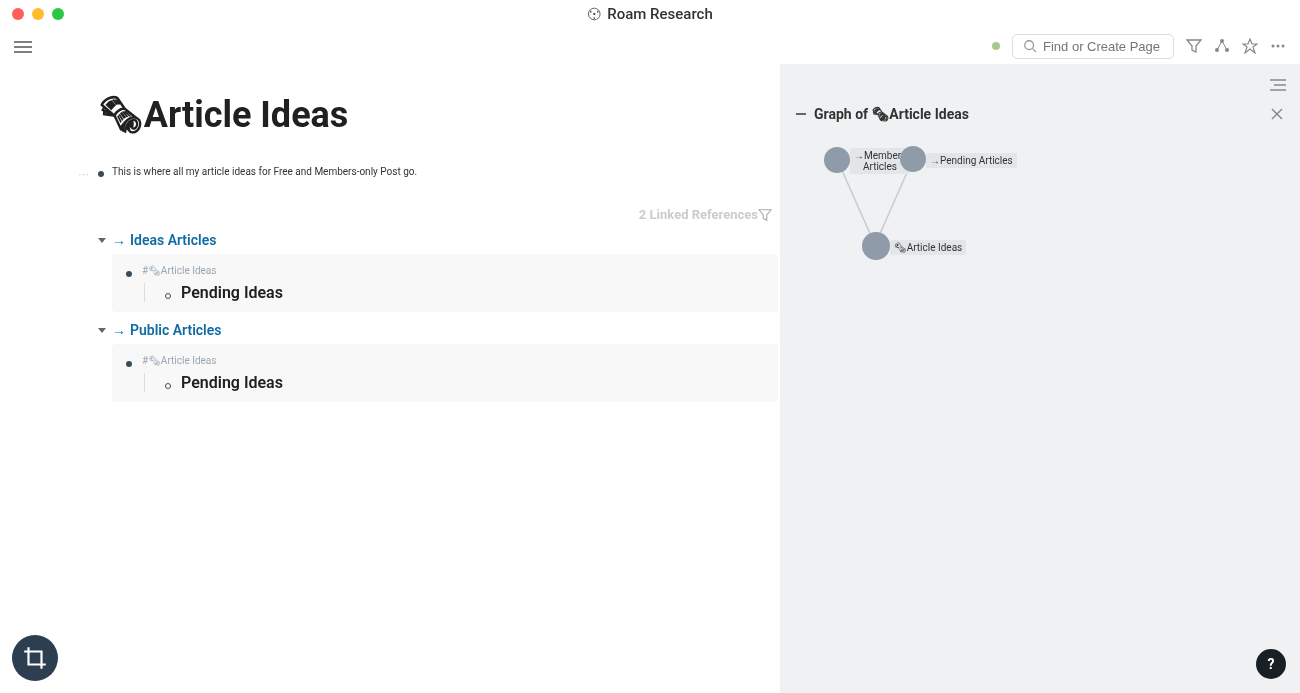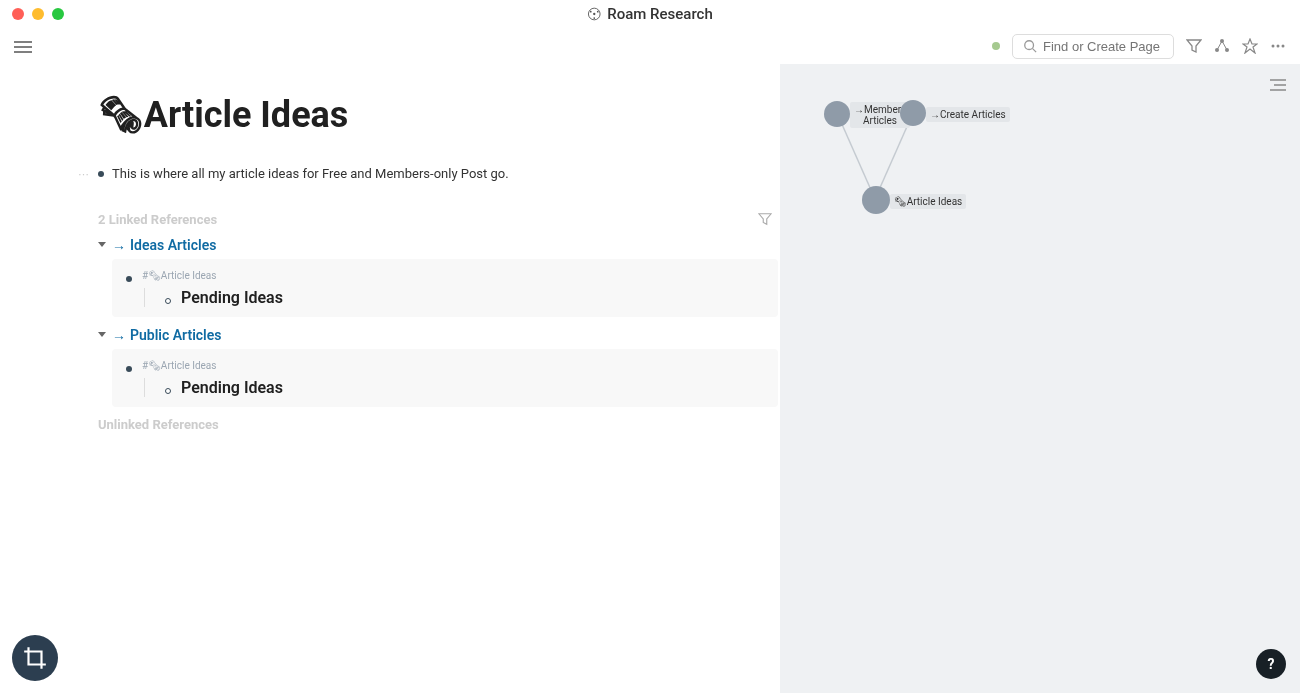--- a/index.html
+++ b/index.html
@@ -28,24 +28,24 @@
     .main-layout { display: flex; height: calc(100% - 64px); }
     .content-area { flex: 1; padding: 30px 0 0 0; overflow-y: auto; }
     .content-inner { max-width: 680px; margin-left: 98px; }
     
     .page-title { font-size: 36px; font-weight: 700; color: #202020; margin-bottom: 28px; }
     
     .block-row { display: flex; align-items: flex-start; gap: 8px; margin-bottom: 6px; position: relative; }
     .block-controls { position: absolute; left: -20px; top: 4px; color: #ccc; font-size: 11px; cursor: pointer; }
     .bullet { width: 6px; height: 6px; border-radius: 50%; background: #394b59; margin-top: 7px; flex-shrink: 0; }
     .bullet-open { width: 6px; height: 6px; border-radius: 50%; border: 1.5px solid #394b59; background: #fff; margin-top: 7px; flex-shrink: 0; box-sizing: border-box; }
-    .block-text { font-size: 13px; color: #333; line-height: 1.5; }
+    .block-text { font-size: 10px; color: #333; line-height: 1.5; }
     
     .linked-refs { margin-top: 28px; }
-    .linked-refs-header { display: flex; justify-content: space-between; align-items: center; margin-bottom: 10px; }
+    .linked-refs-header { display: flex; justify-content: flex-end; align-items: center; margin-bottom: 10px; }
     .linked-refs-title { font-size: 13px; font-weight: 700; color: #ccc; }
     .filter-icon { width: 14px; height: 14px; color: #aaa; cursor: pointer; margin-right: 6px; }
     
     .ref-section { margin-bottom: 10px; }
     .ref-page-link { display: flex; align-items: center; gap: 4px; font-size: 14px; font-weight: 600; color: #106ba3; cursor: pointer; margin-bottom: 6px; }
     .caret { width: 0; height: 0; border-left: 4px solid transparent; border-right: 4px solid transparent; border-top: 5px solid #666; margin-right: 2px; }
     .arrow-prefix { color: #106ba3; }
     
     .ref-block { background: #f8f8f8; border-radius: 4px; padding: 10px 14px; margin-left: 14px; margin-bottom: 6px; }
     .ref-block-line { display: flex; align-items: center; gap: 10px; margin-bottom: 6px; }
@@ -187,45 +187,56 @@
             </div>
             <div class="nested-indent">
               <div class="ref-block-line">
                 <div class="bullet-open"></div>
                 <span class="ref-pending">Pending Ideas</span>
               </div>
             </div>
           </div>
         </div>
 
-        <div class="unlinked-refs">Unlinked References</div>
       </div>
     </div>
   </div>
 
   <div class="sidebar-right">
     <svg class="sidebar-toggle" viewBox="0 0 16 14">
         <line x1="0" y1="2" x2="16" y2="2" stroke="currentColor" stroke-width="1.5"></line>
         <line x1="4" y1="7" x2="16" y2="7" stroke="currentColor" stroke-width="1.5"></line>
         <line x1="0" y1="12" x2="16" y2="12" stroke="currentColor" stroke-width="1.5"></line>
       </svg>
 
+    <div class="sidebar-header">
+      <div class="sidebar-title-row">
+        <div class="dash"></div>
+        <div class="sidebar-title">
+          <span>Graph of </span><span>🗞Article Ideas</span>
+        </div>
+      </div>
+      <svg class="close-x" viewBox="0 0 14 14">
+          <line x1="2" y1="2" x2="12" y2="12" stroke="currentColor" stroke-width="1.5"></line>
+          <line x1="12" y1="2" x2="2" y2="12" stroke="currentColor" stroke-width="1.5"></line>
+        </svg>
+    </div>
 
     <div class="graph-canvas">
       <svg style="position:absolute;left:0;top:0;width:200px;height:160px;">
         <line x1="41" y1="23" x2="79" y2="109" stroke="#c5cbd1" stroke-width="1.5"></line>
         <line x1="117" y1="23" x2="79" y2="109" stroke="#c5cbd1" stroke-width="1.5"></line>
       </svg>
       <div class="graph-node" style="left:28px;top:10px;">
         <div class="node-circle"></div>
         <div class="node-label" style="max-width:60px;white-space:normal;">→Members Articles</div>
       </div>
       <div class="graph-node" style="left:104px;top:10px;">
         <div class="node-circle"></div>
-        <div class="node-label">→Create Articles</div>
+        <div class="node-label">→Pending Articles</div>
       </div>
       <div class="graph-node" style="left:66px;top:96px;">
         <div class="node-circle node-circle-lg"></div>
         <div class="node-label">🗞Article Ideas</div>
       </div>
     </div>
   </div>
 </div>
 
 <div class="help-fab">?</div>

